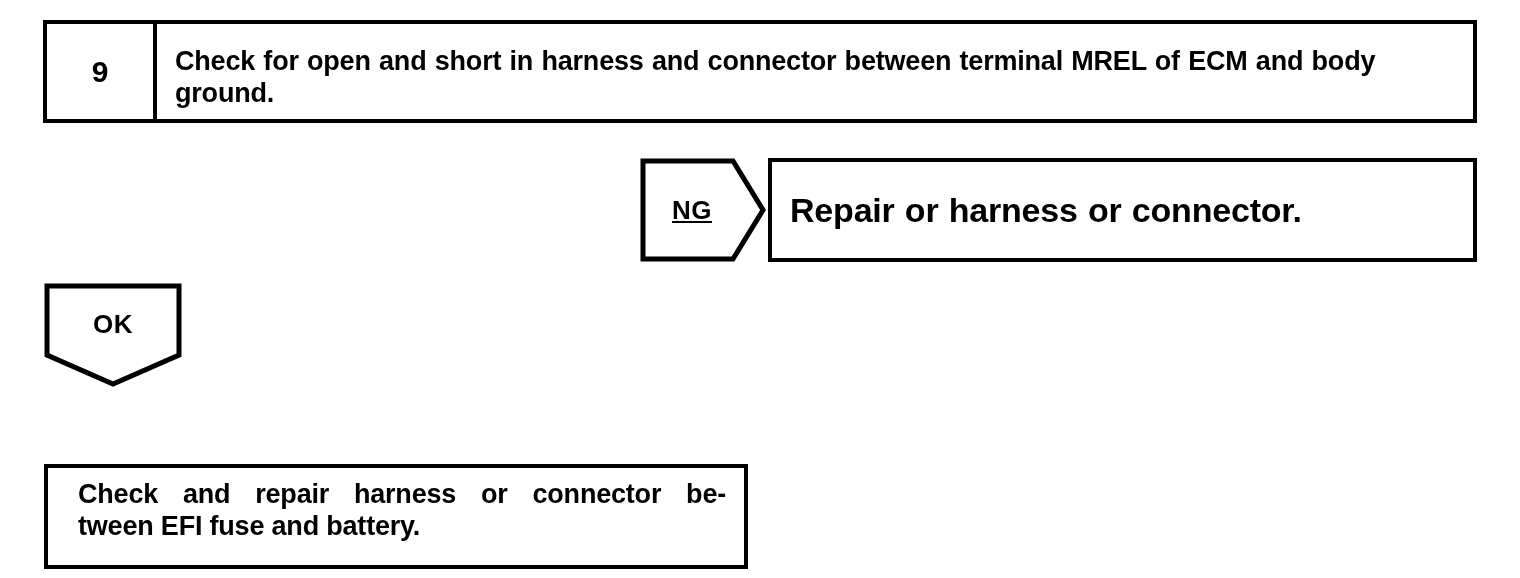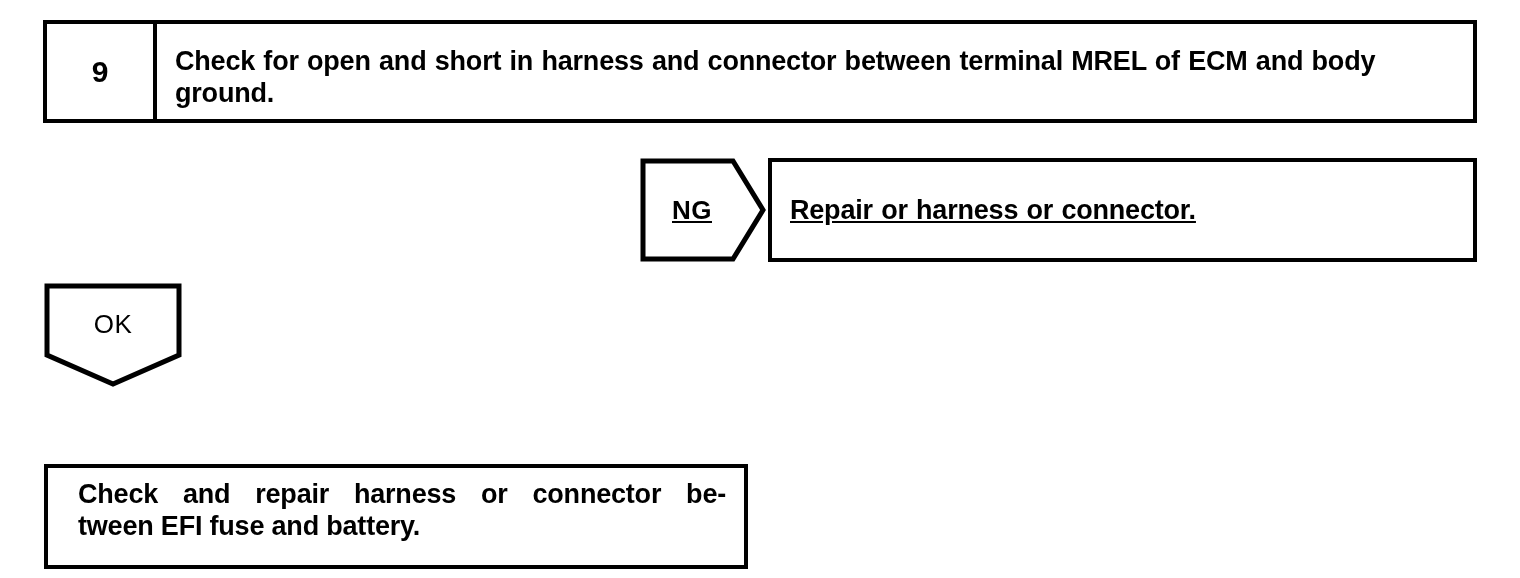--- a/index.html
+++ b/index.html
@@ -101,26 +101,25 @@
     width: 709px;
     height: 104px;
     border: 4px solid #000;
     box-sizing: border-box;
     background: #fff;
     display: flex;
     align-items: center;
     padding-left: 18px;
   }
   .result-text {
-    font-size: 27px;
+    font-size: 34px;
     font-weight: bold;
     line-height: 32px;
     letter-spacing: -0.2px;
     word-spacing: 1px;
-    text-decoration: underline;
   }
 
   
   .ok-shape {
     position: absolute;
     left: 44px;
     top: 283px;
     width: 138px;
     height: 104px;
   }
@@ -128,21 +127,21 @@
   .ok-label {
     position: absolute;
     left: 44px;
     top: 283px;
     width: 138px;
     height: 82px;
     display: flex;
     align-items: center;
     justify-content: center;
     font-size: 26px;
-    font-weight: normal;
+    font-weight: bold;
     letter-spacing: 0.5px;
     pointer-events: none;
   }
 
   
   .final-box {
     position: absolute;
     left: 44px;
     top: 440px;
     width: 704px;

